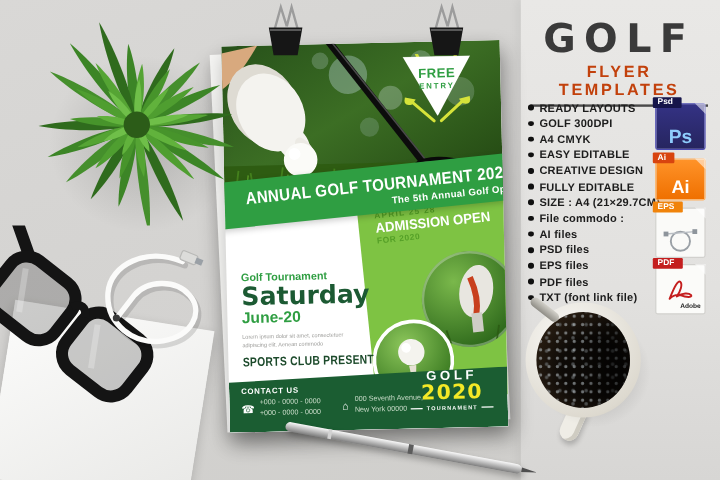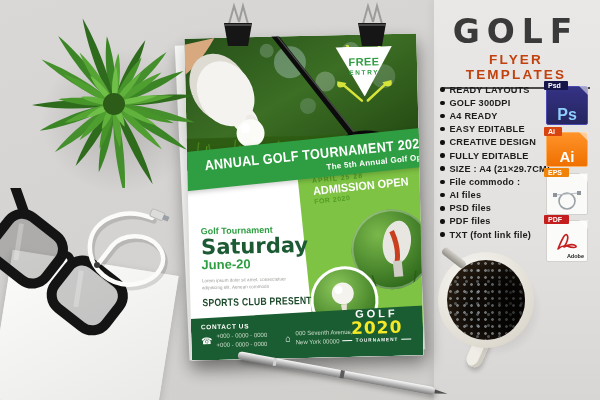--- a/index.html
+++ b/index.html
@@ -152,21 +152,21 @@
     <li>
         <span class="dot"></span>
         <span>READY LAYOUTS</span>
       </li>
     <li>
         <span class="dot"></span>
         <span>GOLF  300DPI</span>
       </li>
     <li>
         <span class="dot"></span>
-        <span>A4 READY</span>
+        <span>A4 CMYK</span>
       </li>
     <li>
         <span class="dot"></span>
         <span>EASY EDITABLE</span>
       </li>
     <li>
         <span class="dot"></span>
         <span>CREATIVE DESIGN</span>
       </li>
     <li>
@@ -181,20 +181,24 @@
         <span class="dot"></span>
         <span>File commodo :</span>
       </li>
     <li>
         <span class="dot"></span>
         <span>AI files</span>
       </li>
     <li>
         <span class="dot"></span>
         <span>PSD files</span>
+      </li>
+    <li>
+        <span class="dot"></span>
+        <span>EPS files</span>
       </li>
     <li>
         <span class="dot"></span>
         <span>PDF files</span>
       </li>
     <li>
         <span class="dot"></span>
         <span>TXT (font link file)</span>
       </li>
   </ul>

